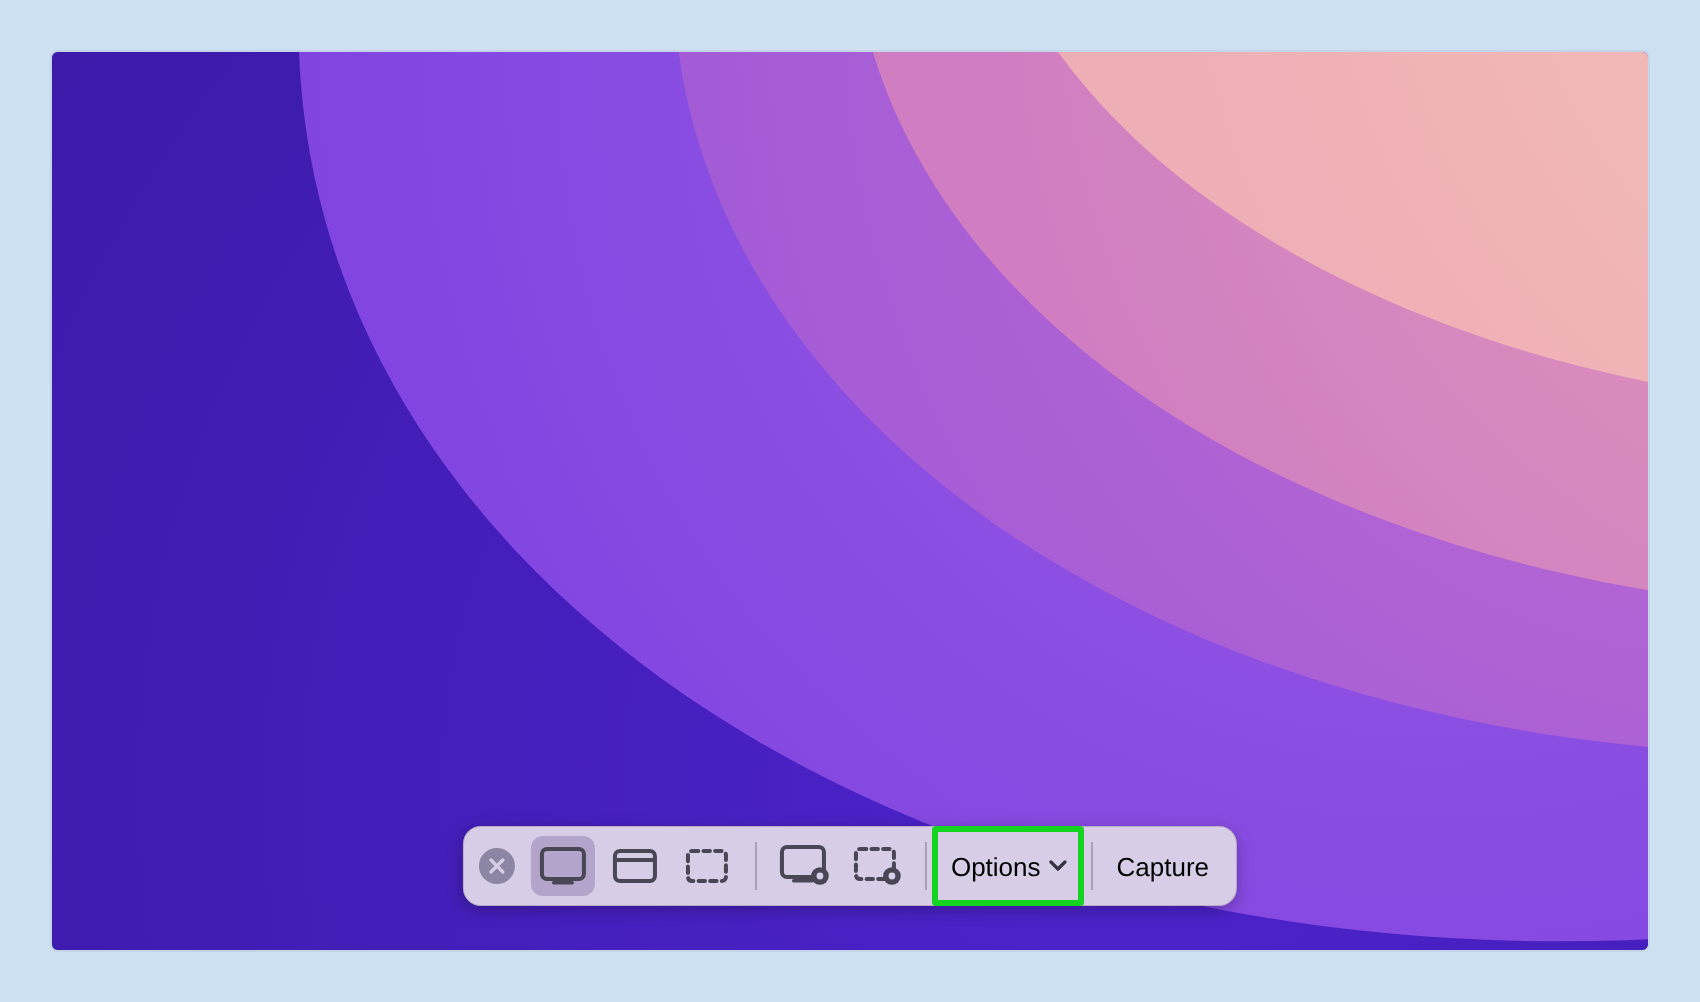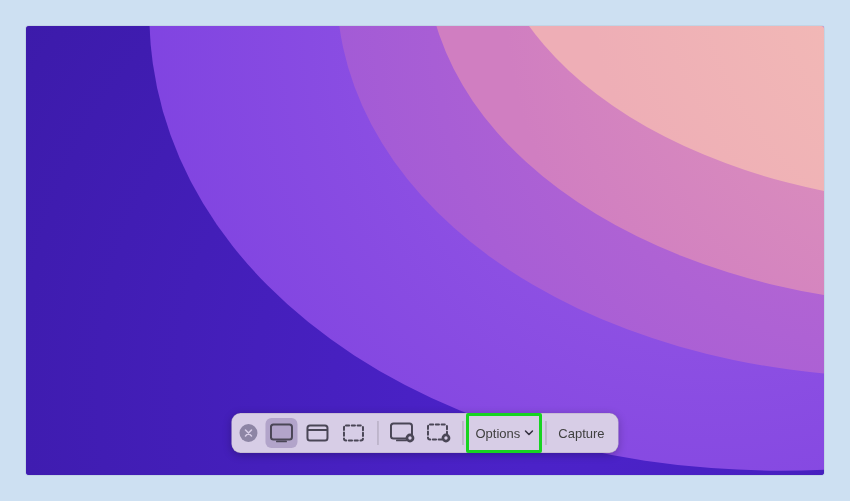--- a/index.html
+++ b/index.html
@@ -118,21 +118,21 @@
     background: rgba(0,0,0,.22);
     margin: 0 4px;
   }
 
   .tb-text-btn {
     display: flex;
     align-items: center;
     gap: 4px;
     padding: 0 4px;
     height: 30px;
-    color: #404040;
+    color: #000000;
     font-size: 13px;
     cursor: pointer;
     border-radius: 5px;
   }
 
   .highlight-box {
     position: absolute;
     border: 3px solid #17d321;
     border-radius: 2px;
     pointer-events: none;

